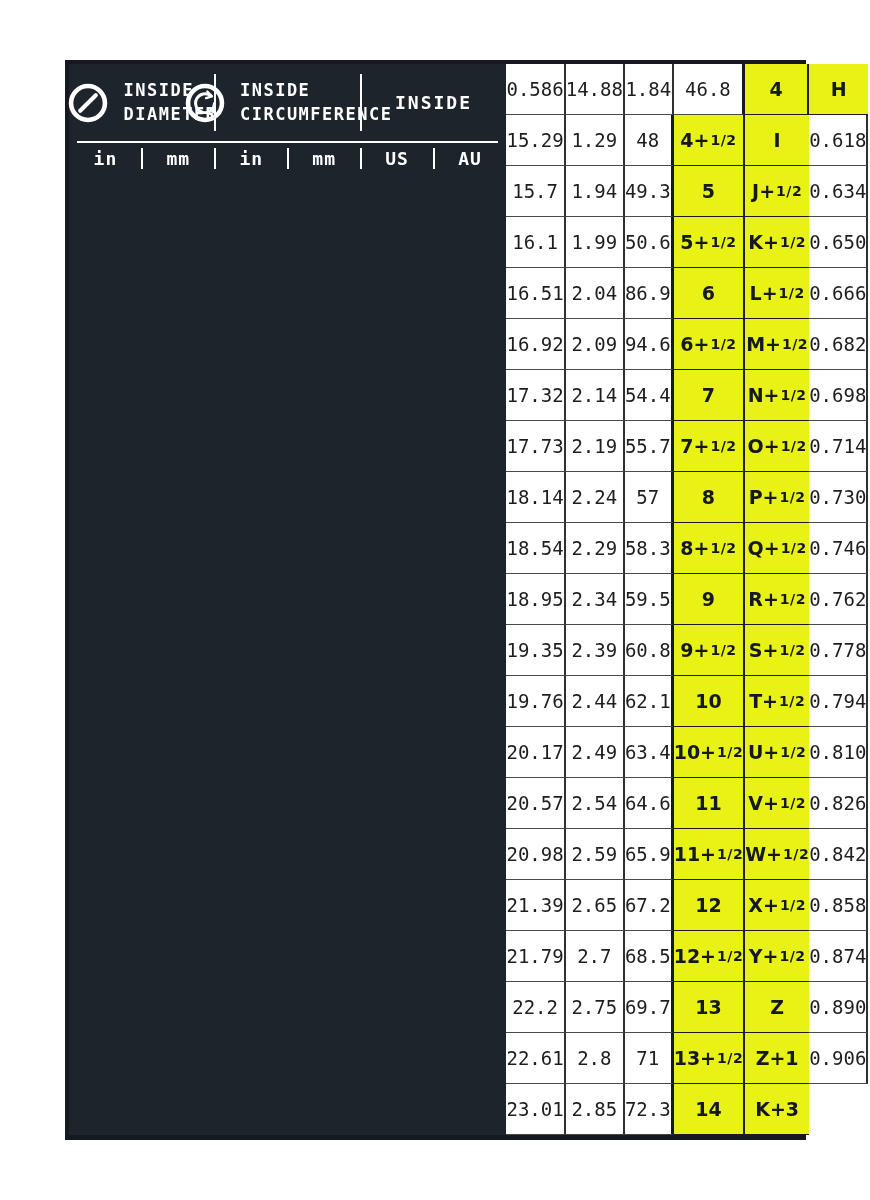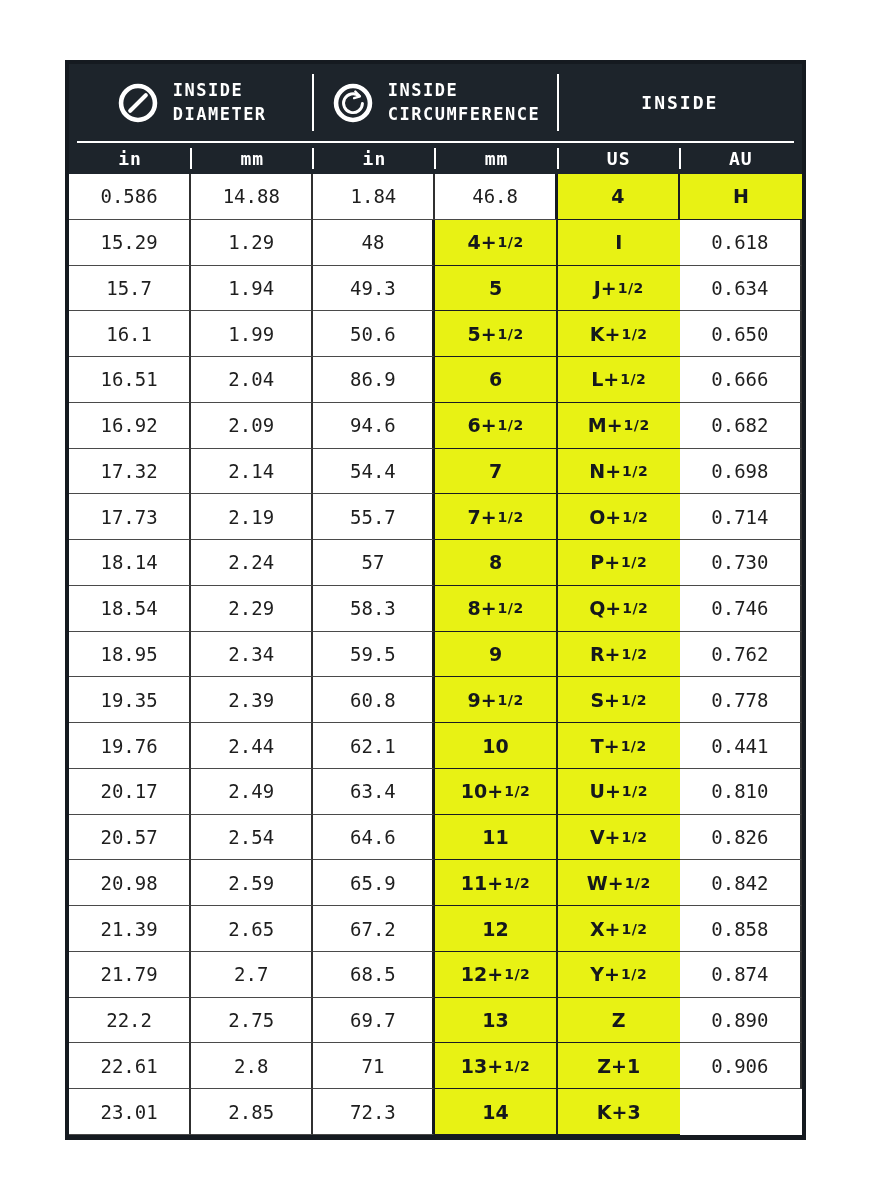--- a/index.html
+++ b/index.html
@@ -19,21 +19,20 @@
     position: absolute;
     left: 65px;
     top: 60px;
     width: 741px;
     height: 1080px;
     box-sizing: border-box;
     border: 4px solid var(--border-dark, #151a20);
     border-bottom-width: 5px;
     background: #ffffff;
     display: flex;
-    flex-direction: column;
   }
   
   .header-block {
     background: var(--header-bg, #1d242b);
     flex: 0 0 auto;
   }
   .main-header {
     height: 77px;
     display: flex;
     align-items: stretch;
@@ -312,21 +311,21 @@
         </div>
         <div class="cell c0">0.778</div>
         <div class="cell c1">19.76</div>
         <div class="cell c2">2.44</div>
         <div class="cell c3">62.1</div>
         <div class="cell c4 yellow">10</div>
         <div class="cell c5 yellow">
           <span>T+</span>
           <span class="frac">1/2</span>
         </div>
-        <div class="cell c0">0.441</div>
+        <div class="cell c0">0.794</div>
         <div class="cell c1">20.17</div>
         <div class="cell c2">2.49</div>
         <div class="cell c3">63.4</div>
         <div class="cell c4 yellow">
           <span>10+</span>
           <span class="frac">1/2</span>
         </div>
         <div class="cell c5 yellow">
           <span>U+</span>
           <span class="frac">1/2</span>

